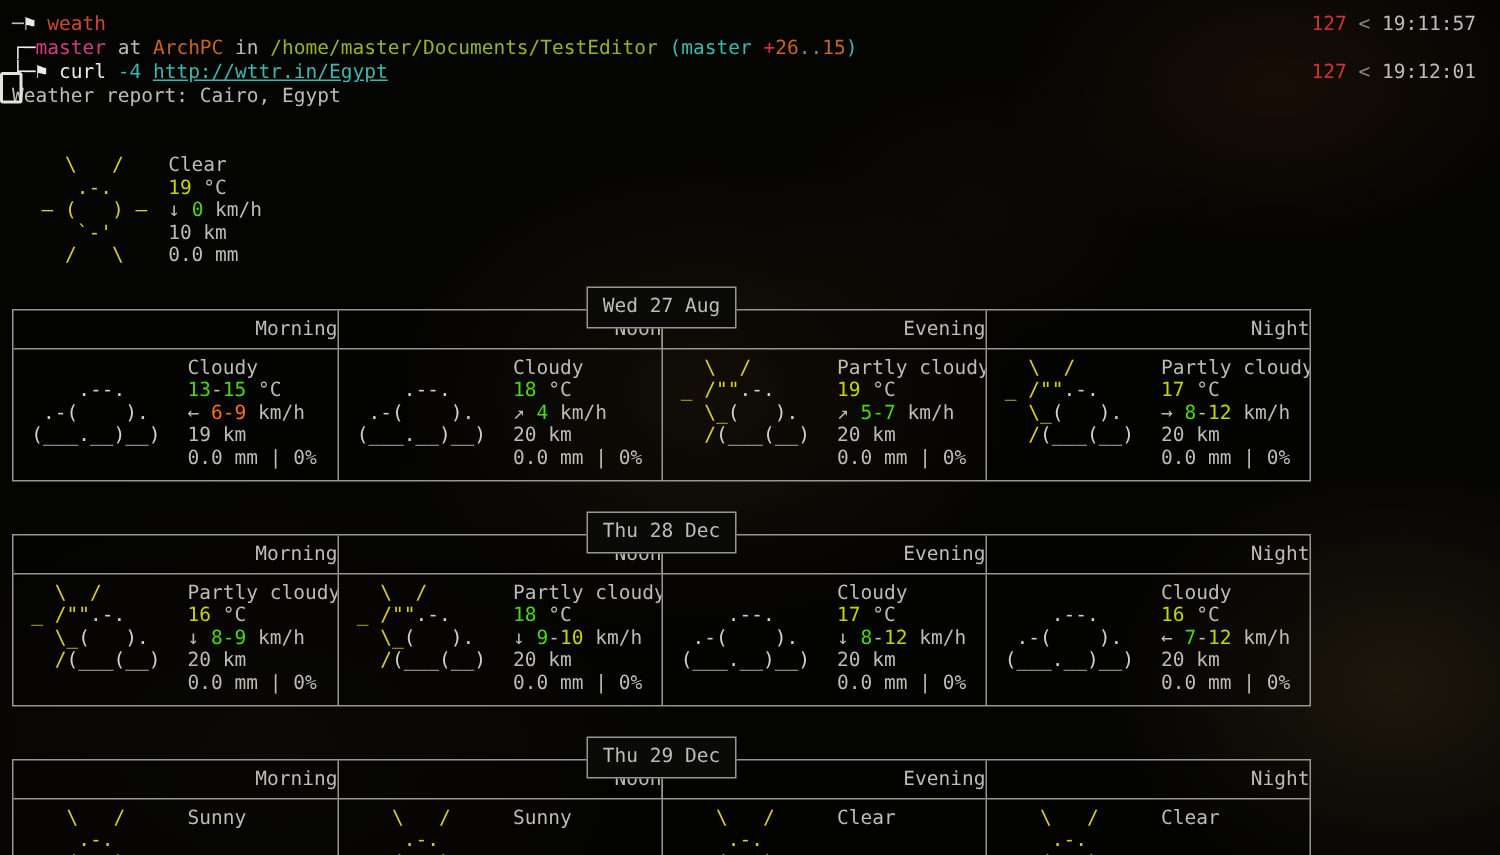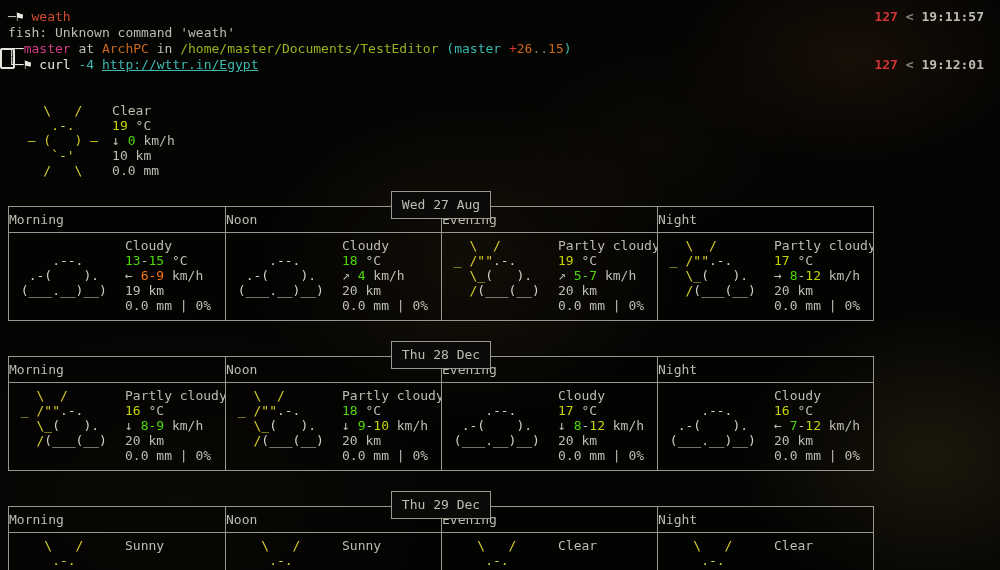--- a/index.html
+++ b/index.html
@@ -32,21 +32,21 @@
   .sep{width:0;border-left:1px solid #08303a;}
   .tab{padding:0 11px;text-align:center;cursor:default;}
   .tab.red{background:#c2372b;color:#f0dfae;}
   .tab.green{color:#56c14c;}
   .tab.orange{color:#cda43c;}
 
   
   .termtop{position:absolute;top:9px;left:8px;right:16px;}
   .tline{height:16px;line-height:16px;white-space:pre;display:flex;}
   .tline .lft{white-space:pre;}
-  .tline .rgt{margin-left:auto;white-space:pre;font-weight:bold;}
+  .tline .rgt{margin-left:auto;white-space:pre;}
   .cursor{position:absolute;left:0px;top:48px;width:11px;height:17px;border:2px solid #e4e4da;border-radius:2px;}
 
   
   .current{position:absolute;top:103px;left:12px;display:flex;}
   pre.art{margin:0;font:13px/15px "DejaVu Sans Mono",monospace;white-space:pre;}
   .current .info{margin-left:14px;}
   .wline{height:15px;line-height:15px;white-space:pre;}
 
   
   .day{position:absolute;left:8px;width:866px;}
@@ -56,37 +56,37 @@
     border:1px solid #97978e;background:#0a0a09;z-index:3;
     text-align:center;line-height:26px;box-sizing:border-box;
   }
   .stem{position:absolute;left:50%;top:28px;width:1px;height:14px;background:#97978e;z-index:2;}
   .grid{
     position:absolute;left:0;top:15px;width:100%;
     border:1px solid #97978e;box-sizing:border-box;
     display:grid;grid-template-columns:repeat(4,1fr);
     background:rgba(0,0,0,.25);
   }
-  .hcell{height:25px;line-height:25px;text-align:left;border-bottom:1px solid #97978e;}
+  .hcell{height:25px;line-height:25px;text-align:right;border-bottom:1px solid #97978e;}
   .hcell + .hcell, .bcell + .bcell{border-left:1px solid #97978e;}
   .bcell{height:87px;display:flex;padding-top:5px;box-sizing:border-box;overflow:hidden;}
   .bcell pre.art{width:112px;flex:0 0 112px;margin-left:4px;}
   .bcell .info{flex:1;}
 </style>
 </head>
 <body>
 
 <div id="stage">
 
 
   <div class="termtop" id="termlines">
       <div class="tline"><span class="lft"><span style="color: rgb(189, 189, 178);">─</span><span style="color: rgb(236, 234, 227);">⚑</span><span style="color: rgb(189, 189, 178);"> </span><span style="color: rgb(204, 75, 46);">weath</span></span><span class="rgt"><span style="color: rgb(208, 52, 52);">127</span><span style="color: rgb(135, 135, 125);"> &lt; </span><span style="color: rgb(189, 189, 178);">19:11:57</span></span></div>
-      <div class="tline"><span class="lft"><span style="color: rgb(189, 189, 178);">fish: Unknown command 'weath'</span></span></div>
       <div class="tline"><span class="lft"><span style="color: rgb(236, 234, 227);">┌─</span><span style="color: rgb(210, 61, 134);">master</span><span style="color: rgb(189, 189, 178);"> at </span><span style="color: rgb(200, 103, 28);">ArchPC</span><span style="color: rgb(189, 189, 178);"> in </span><span style="color: rgb(151, 179, 30);">/home/master/Documents/TestEditor</span><span style="color: rgb(60, 184, 176);"> (</span><span style="color: rgb(60, 184, 176);">master </span><span style="color: rgb(208, 52, 52);">+</span><span style="color: rgb(200, 103, 28);">26</span><span style="color: rgb(135, 135, 125);">..</span><span style="color: rgb(200, 103, 28);">15</span><span style="color: rgb(60, 184, 176);">)</span></span></div>
       <div class="tline"><span class="lft"><span style="color: rgb(236, 234, 227);">└─</span><span style="color: rgb(236, 234, 227);">⚑</span><span style="color: rgb(189, 189, 178);"> </span><span style="color: rgb(236, 234, 227);">curl</span><span style="color: rgb(189, 189, 178);"> </span><span style="color: rgb(60, 184, 176);">-4</span><span style="color: rgb(189, 189, 178);"> </span><span style="color: rgb(60, 184, 176); text-decoration: underline;">http://wttr.in/Egypt</span></span><span class="rgt"><span style="color: rgb(208, 52, 52);">127</span><span style="color: rgb(135, 135, 125);"> &lt; </span><span style="color: rgb(189, 189, 178);">19:12:01</span></span></div>
+      <div class="tline"><span class="lft"><span style="color: rgb(189, 189, 178);">Weather report: Cairo, Egypt</span></span></div>
     </div>
   <div class="cursor"></div>
 
   <div class="current">
     <pre class="art" id="cur-art"><span><span style="color: rgb(216, 206, 42);">    \   /</span></span>
 <span><span style="color: rgb(216, 206, 42);">     .-.</span></span>
 <span><span style="color: rgb(216, 206, 42);">  ― (   ) ―</span></span>
 <span><span style="color: rgb(216, 206, 42);">     `-'</span></span>
 <span><span style="color: rgb(216, 206, 42);">    /   \</span></span>
 </pre>

